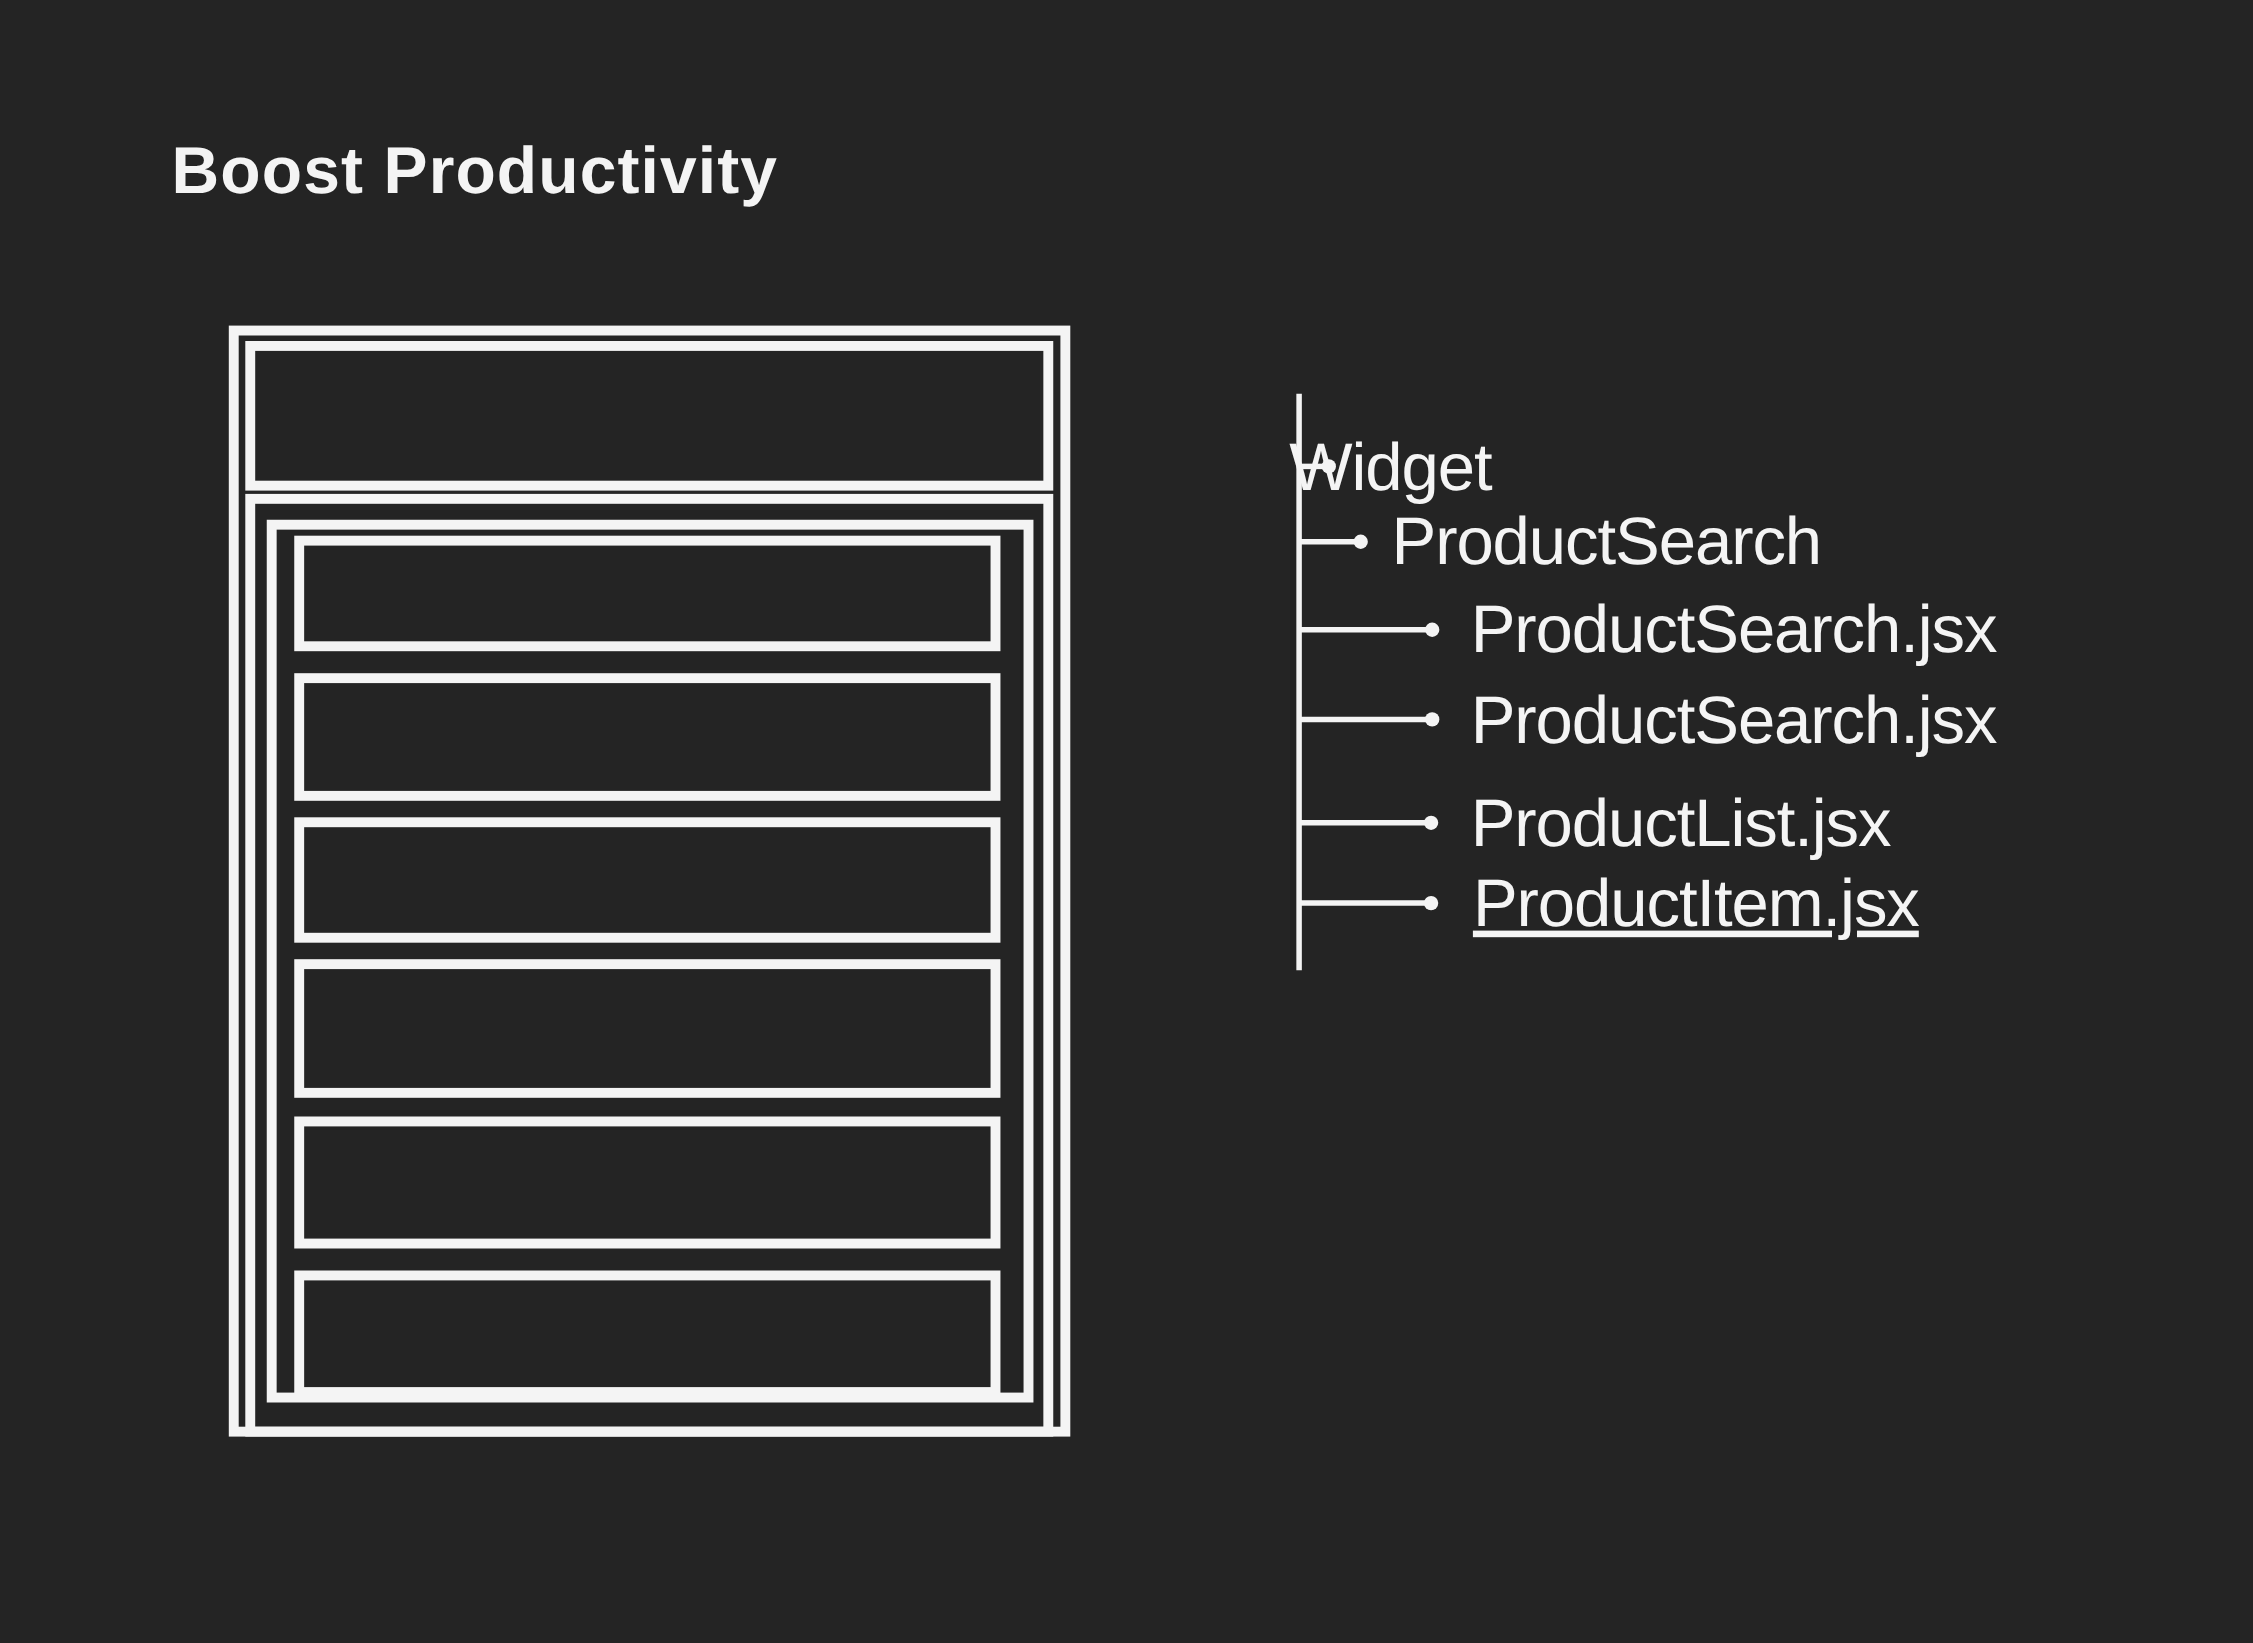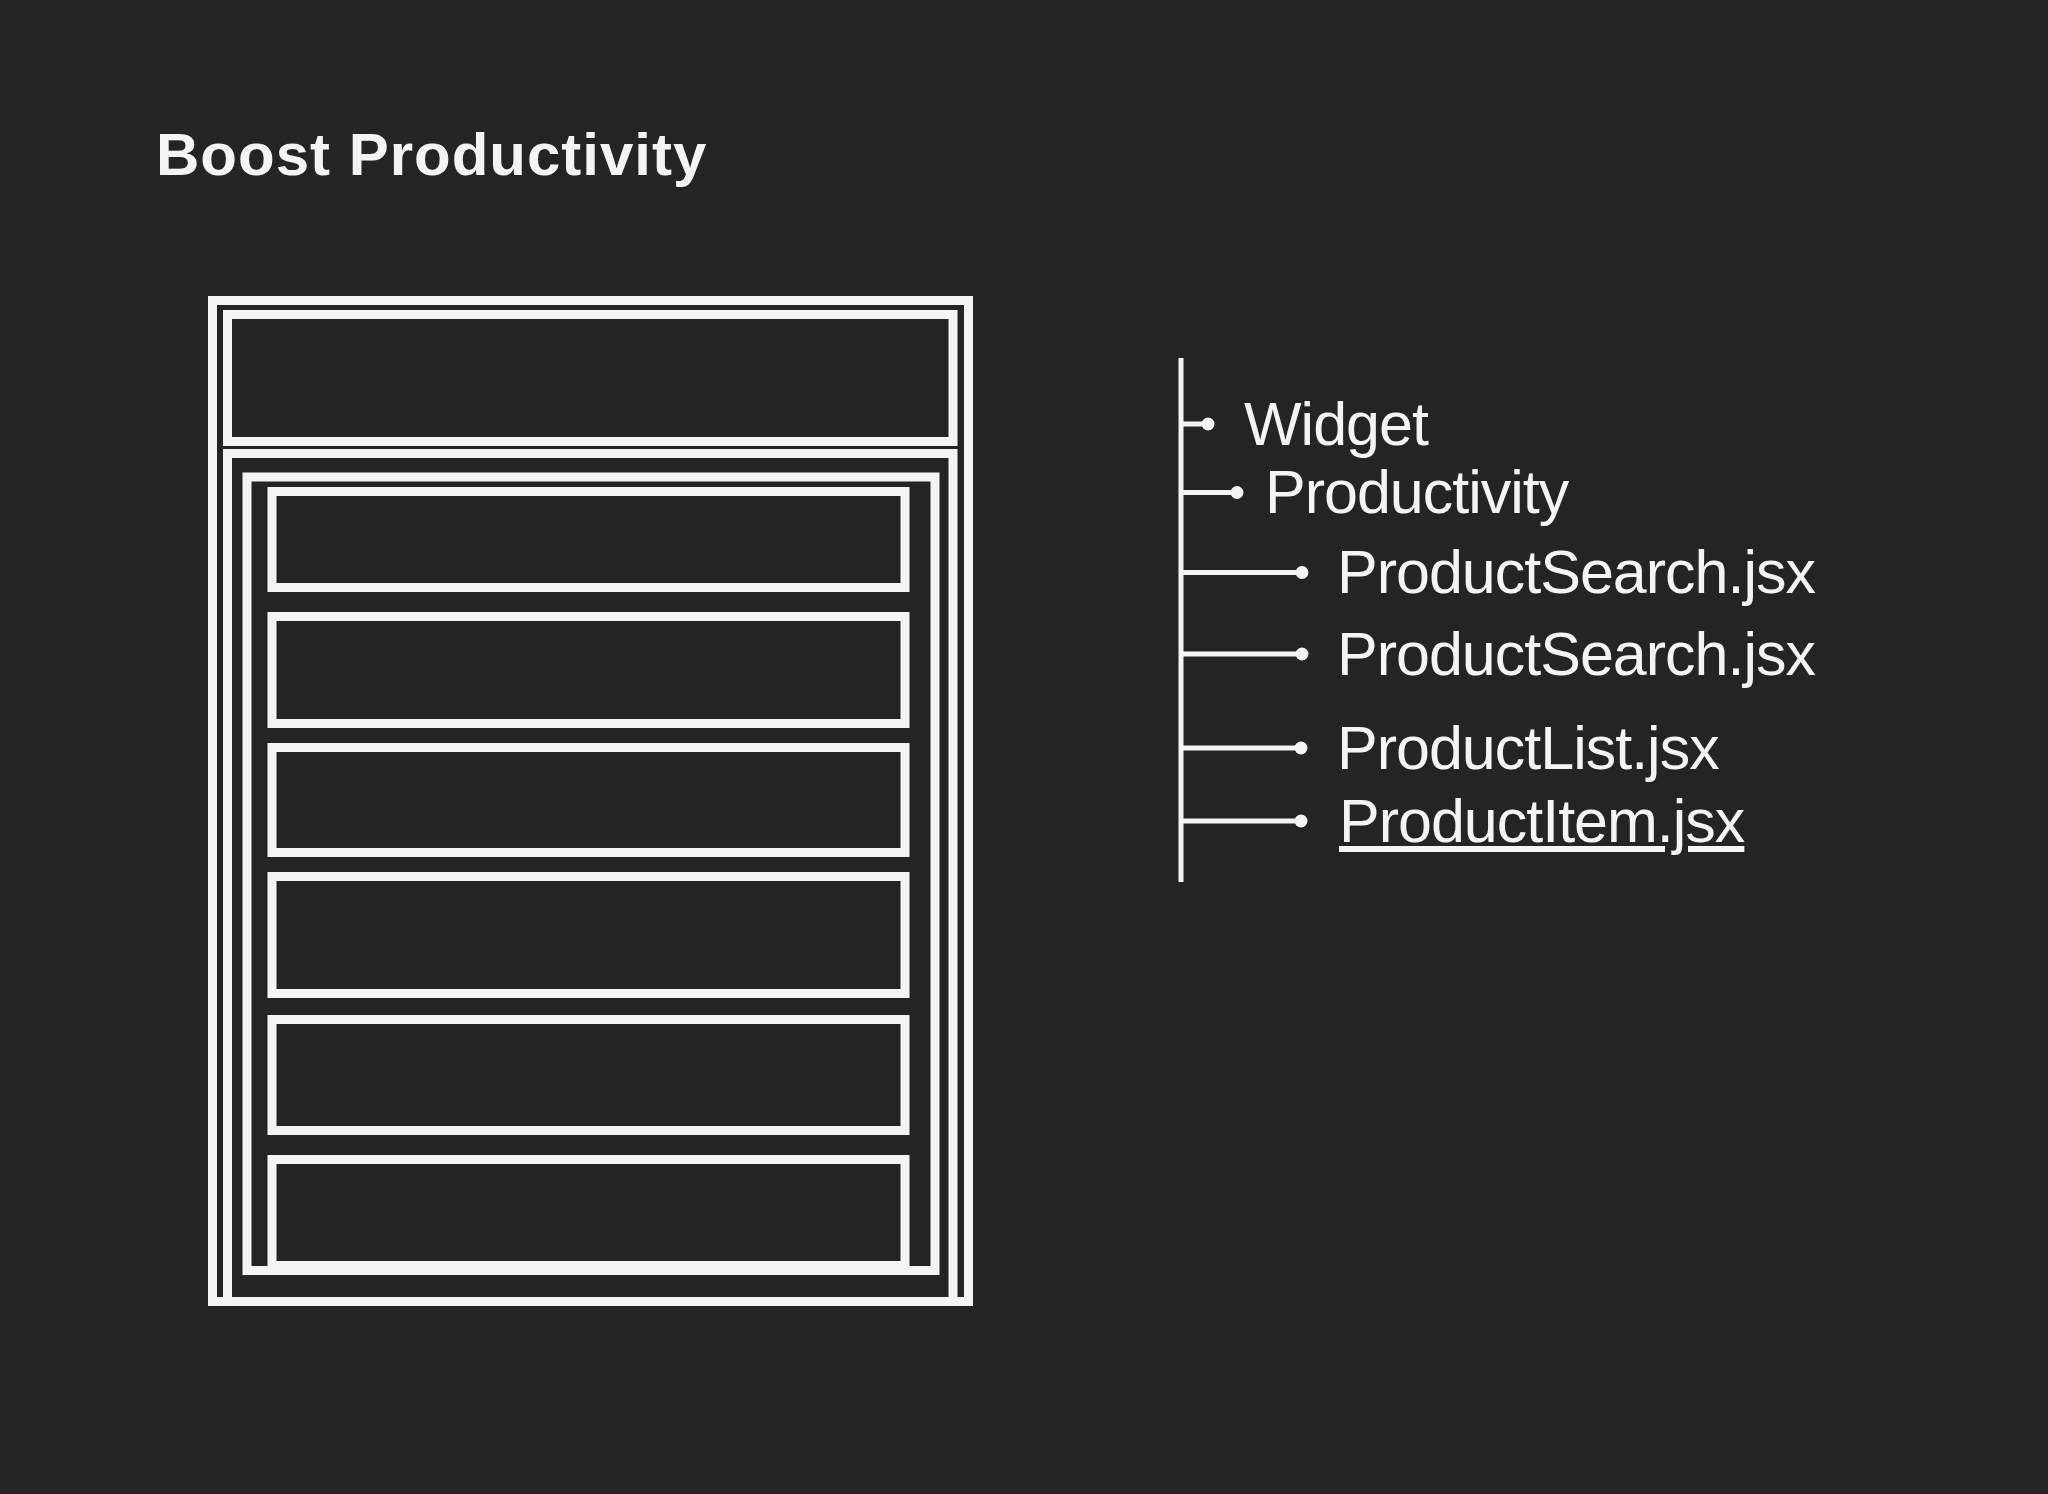--- a/index.html
+++ b/index.html
@@ -30,21 +30,21 @@
     height:76px;
     display:flex;
     align-items:center;
     color:#f4f4f4;
     font-size:61px;
     font-weight:400;
     letter-spacing:-1px;
     white-space:nowrap;
   }
   
-  .t0{left:1244px;top:386px;}
+  .t0{left:1172px;top:386px;}
   .t1{left:1265px;top:454px;}
   .t2{left:1337px;top:534px;}
   .t3{left:1337px;top:616px;}
   .t4{left:1337px;top:710px;}
   .t5{left:1339px;top:783px;text-decoration:underline;}
 </style>
 </head>
 <body>
 
 <div class="stage">
@@ -84,19 +84,19 @@
 
       <line class="treeline" x1="1181" y1="748" x2="1301" y2="748"></line>
       <circle class="treedot" cx="1301" cy="748" r="6.5"></circle>
 
       <line class="treeline" x1="1181" y1="821" x2="1301" y2="821"></line>
       <circle class="treedot" cx="1301" cy="821" r="6.5"></circle>
     </g>
   </svg>
 
   <div class="tree-label t0">Widget</div>
-  <div class="tree-label t1">Productivity</div>
+  <div class="tree-label t1">ProductSearch</div>
   <div class="tree-label t2">ProductSearch.jsx</div>
   <div class="tree-label t4">ProductList.jsx</div>
   <div class="tree-label t3">ProductSearch.jsx</div>
   <div class="tree-label t5">ProductItem.jsx</div>
 
 </div>
 
 </body></html>

